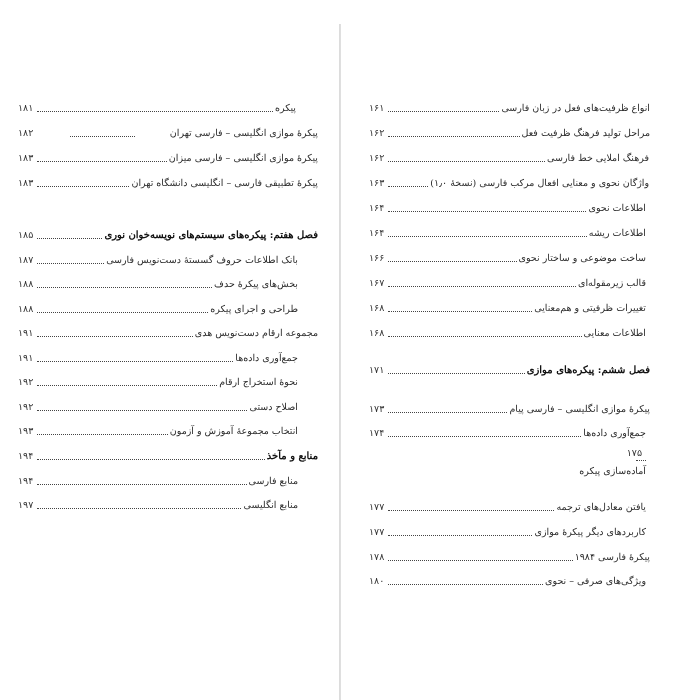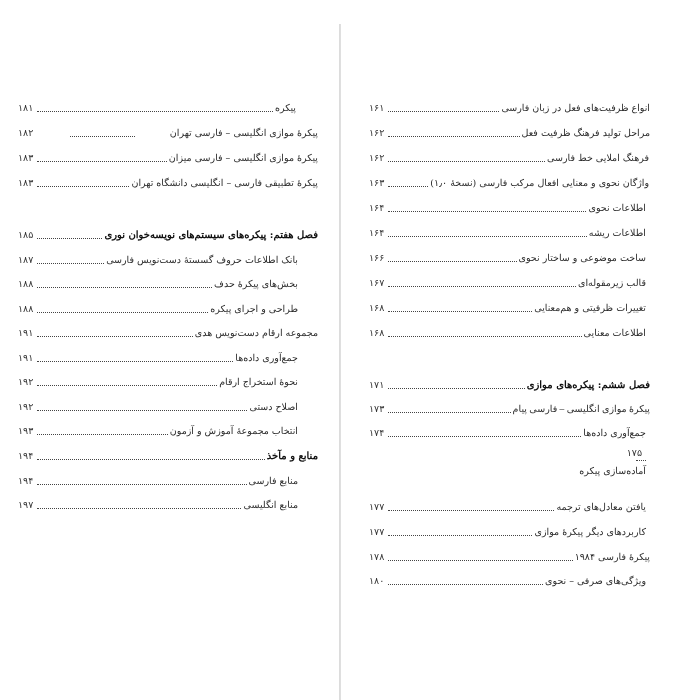--- a/index.html
+++ b/index.html
@@ -207,26 +207,26 @@
     <div class="toc-entry" style="top:297px; left:28px; width:277px;">
       <span class="toc-page">۱۶۸</span>
       <span class="toc-dots"></span>
       <span class="toc-title">تغییرات ظرفیتی و هم‌معنایی</span>
     </div>
     <div class="toc-entry" style="top:322px; left:28px; width:277px;">
       <span class="toc-page">۱۶۸</span>
       <span class="toc-dots"></span>
       <span class="toc-title">اطلاعات معنایی</span>
     </div>
-    <div class="toc-entry chapter" style="top:374px; left:28px; width:281px;">
+    <div class="toc-entry chapter" style="top:359px; left:28px; width:281px;">
       <span class="toc-page">۱۷۱</span>
       <span class="toc-dots"></span>
       <span class="toc-title">فصل ششم: پیکره‌های موازی</span>
     </div>
-    <div class="toc-entry" style="top:398px; left:28px; width:281px;font-family:Liberation Serif, serif;">
+    <div class="toc-entry" style="top:398px; left:28px; width:281px;">
       <span class="toc-page">۱۷۳</span>
       <span class="toc-dots"></span>
       <span class="toc-title">پیکرهٔ موازی انگلیسی – فارسی پیام</span>
     </div>
     <div class="toc-entry" style="top:422px; left:28px; width:277px;">
       <span class="toc-page">۱۷۴</span>
       <span class="toc-dots"></span>
       <span class="toc-title">جمع‌آوری داده‌ها</span>
     </div>
     <div class="toc-entry" style="top:446px; left:28px; width:277px;flex-direction:column;">

